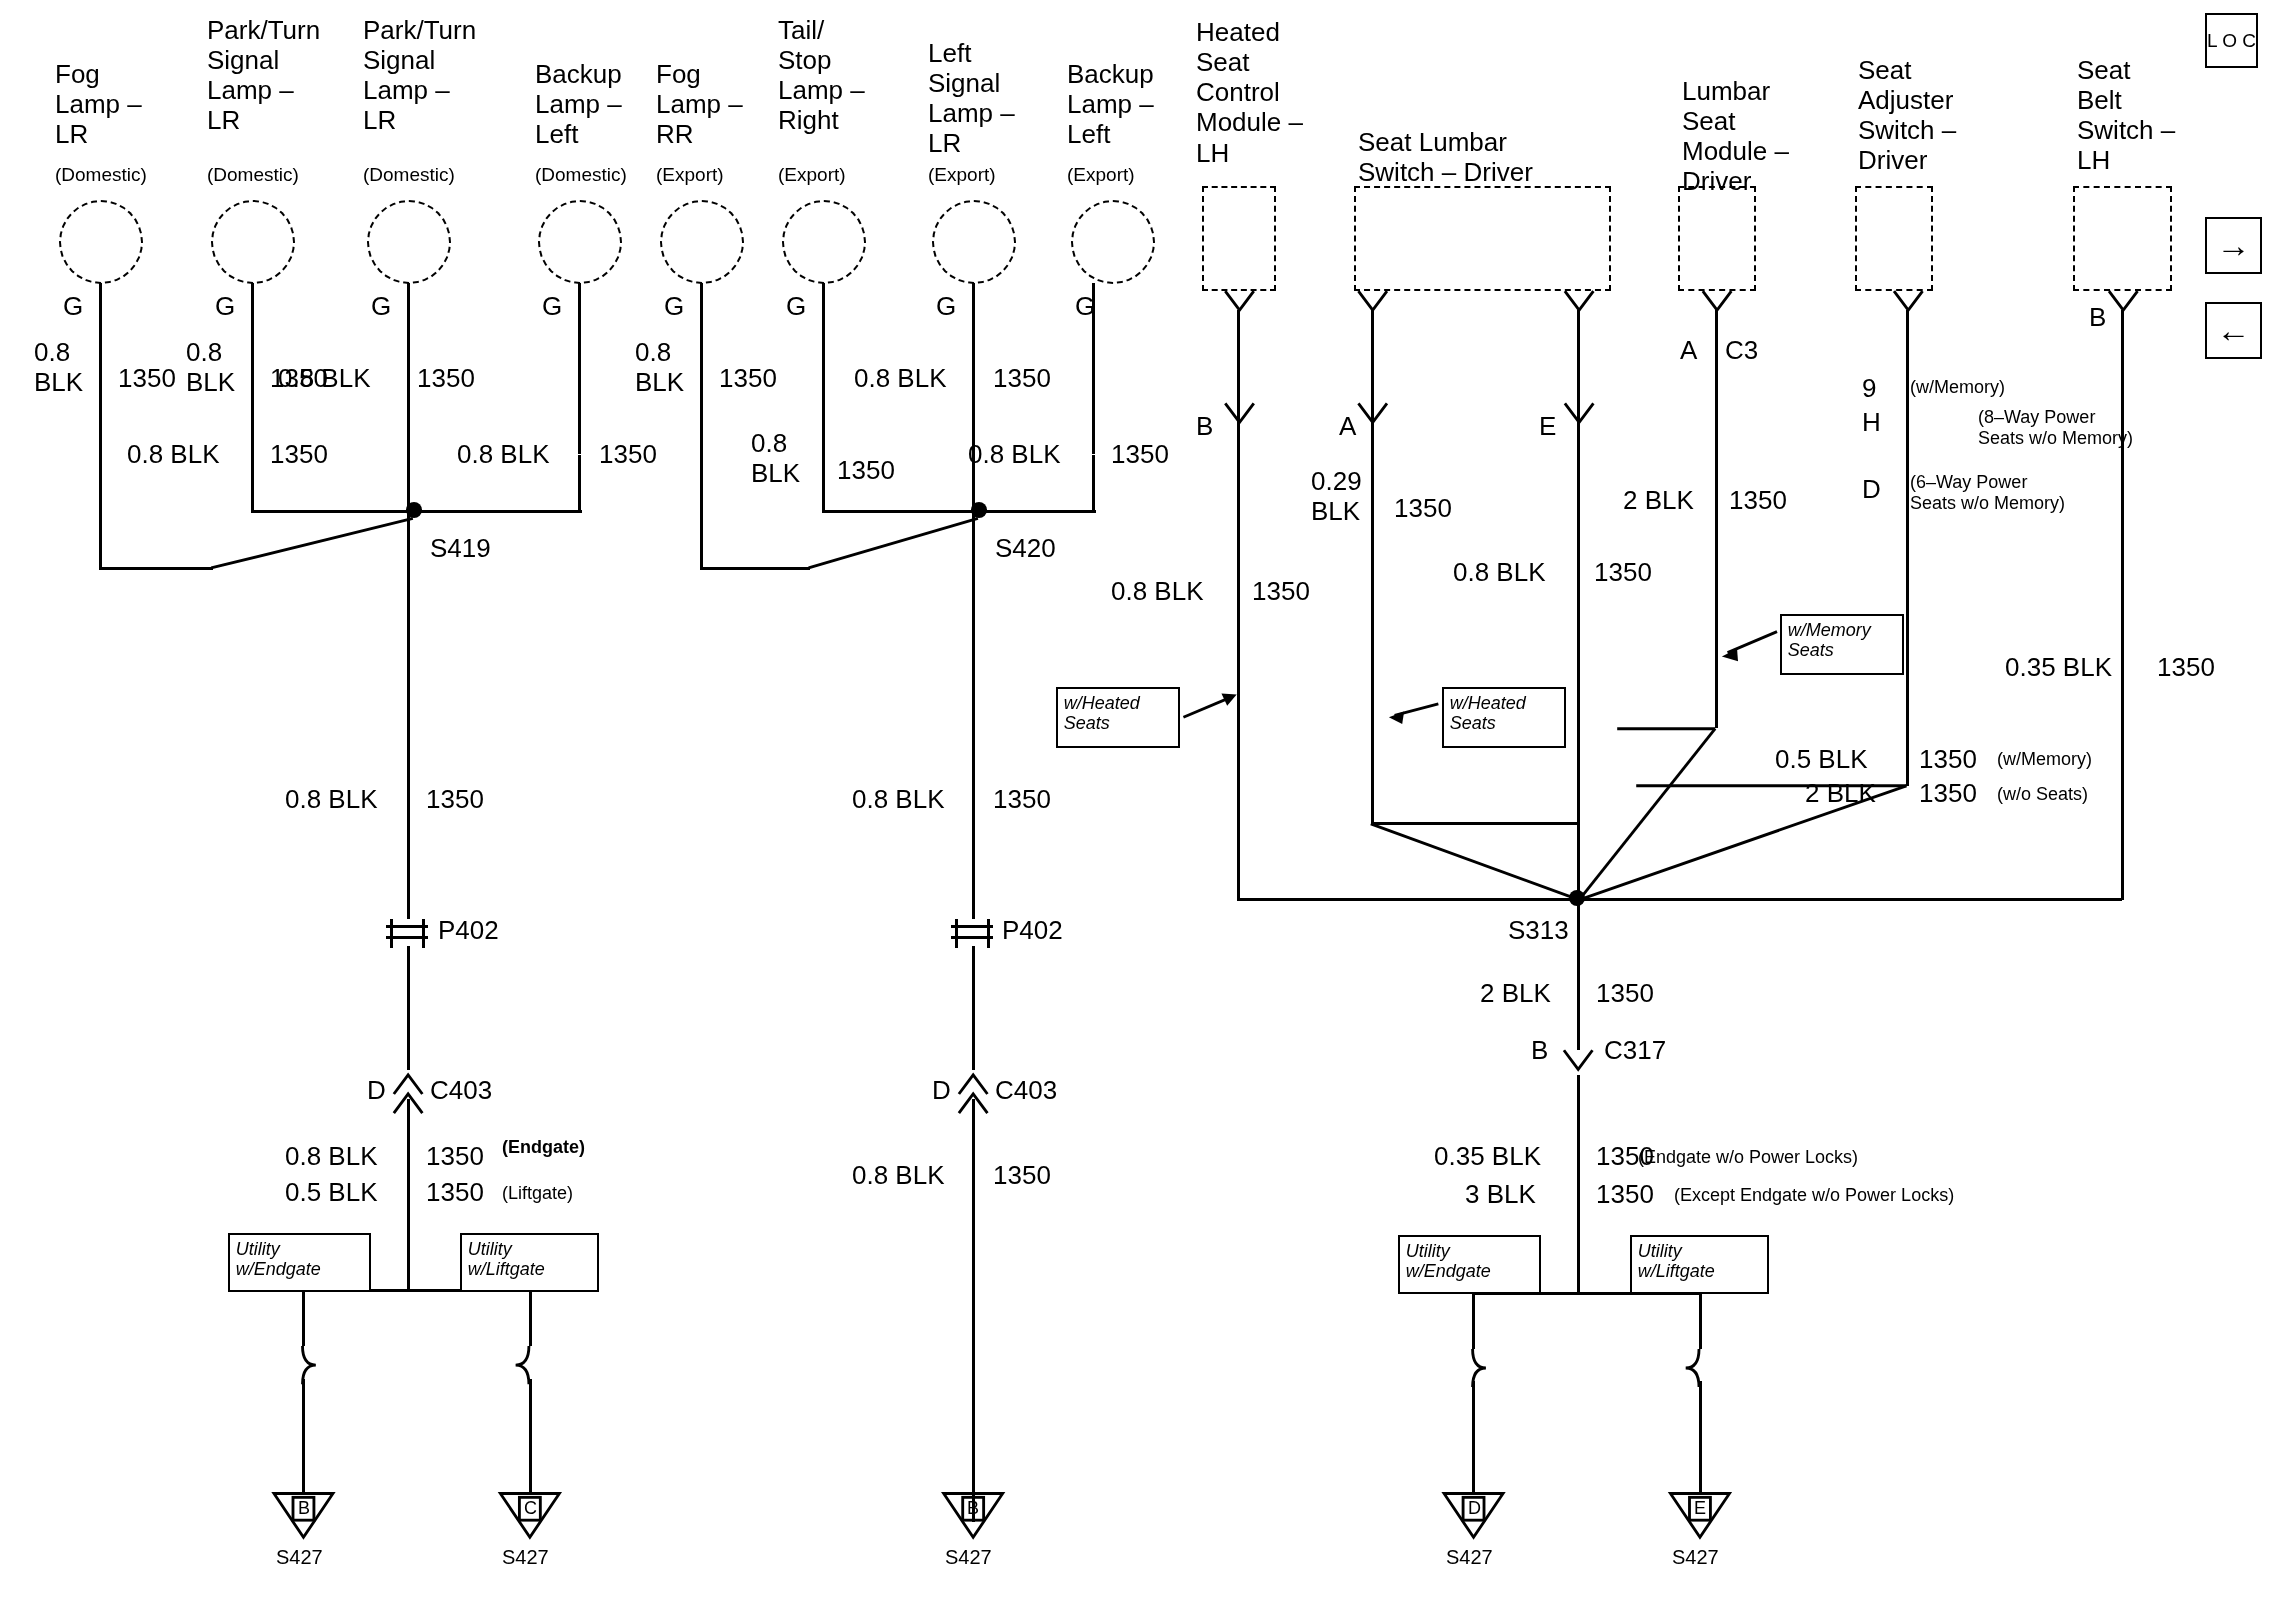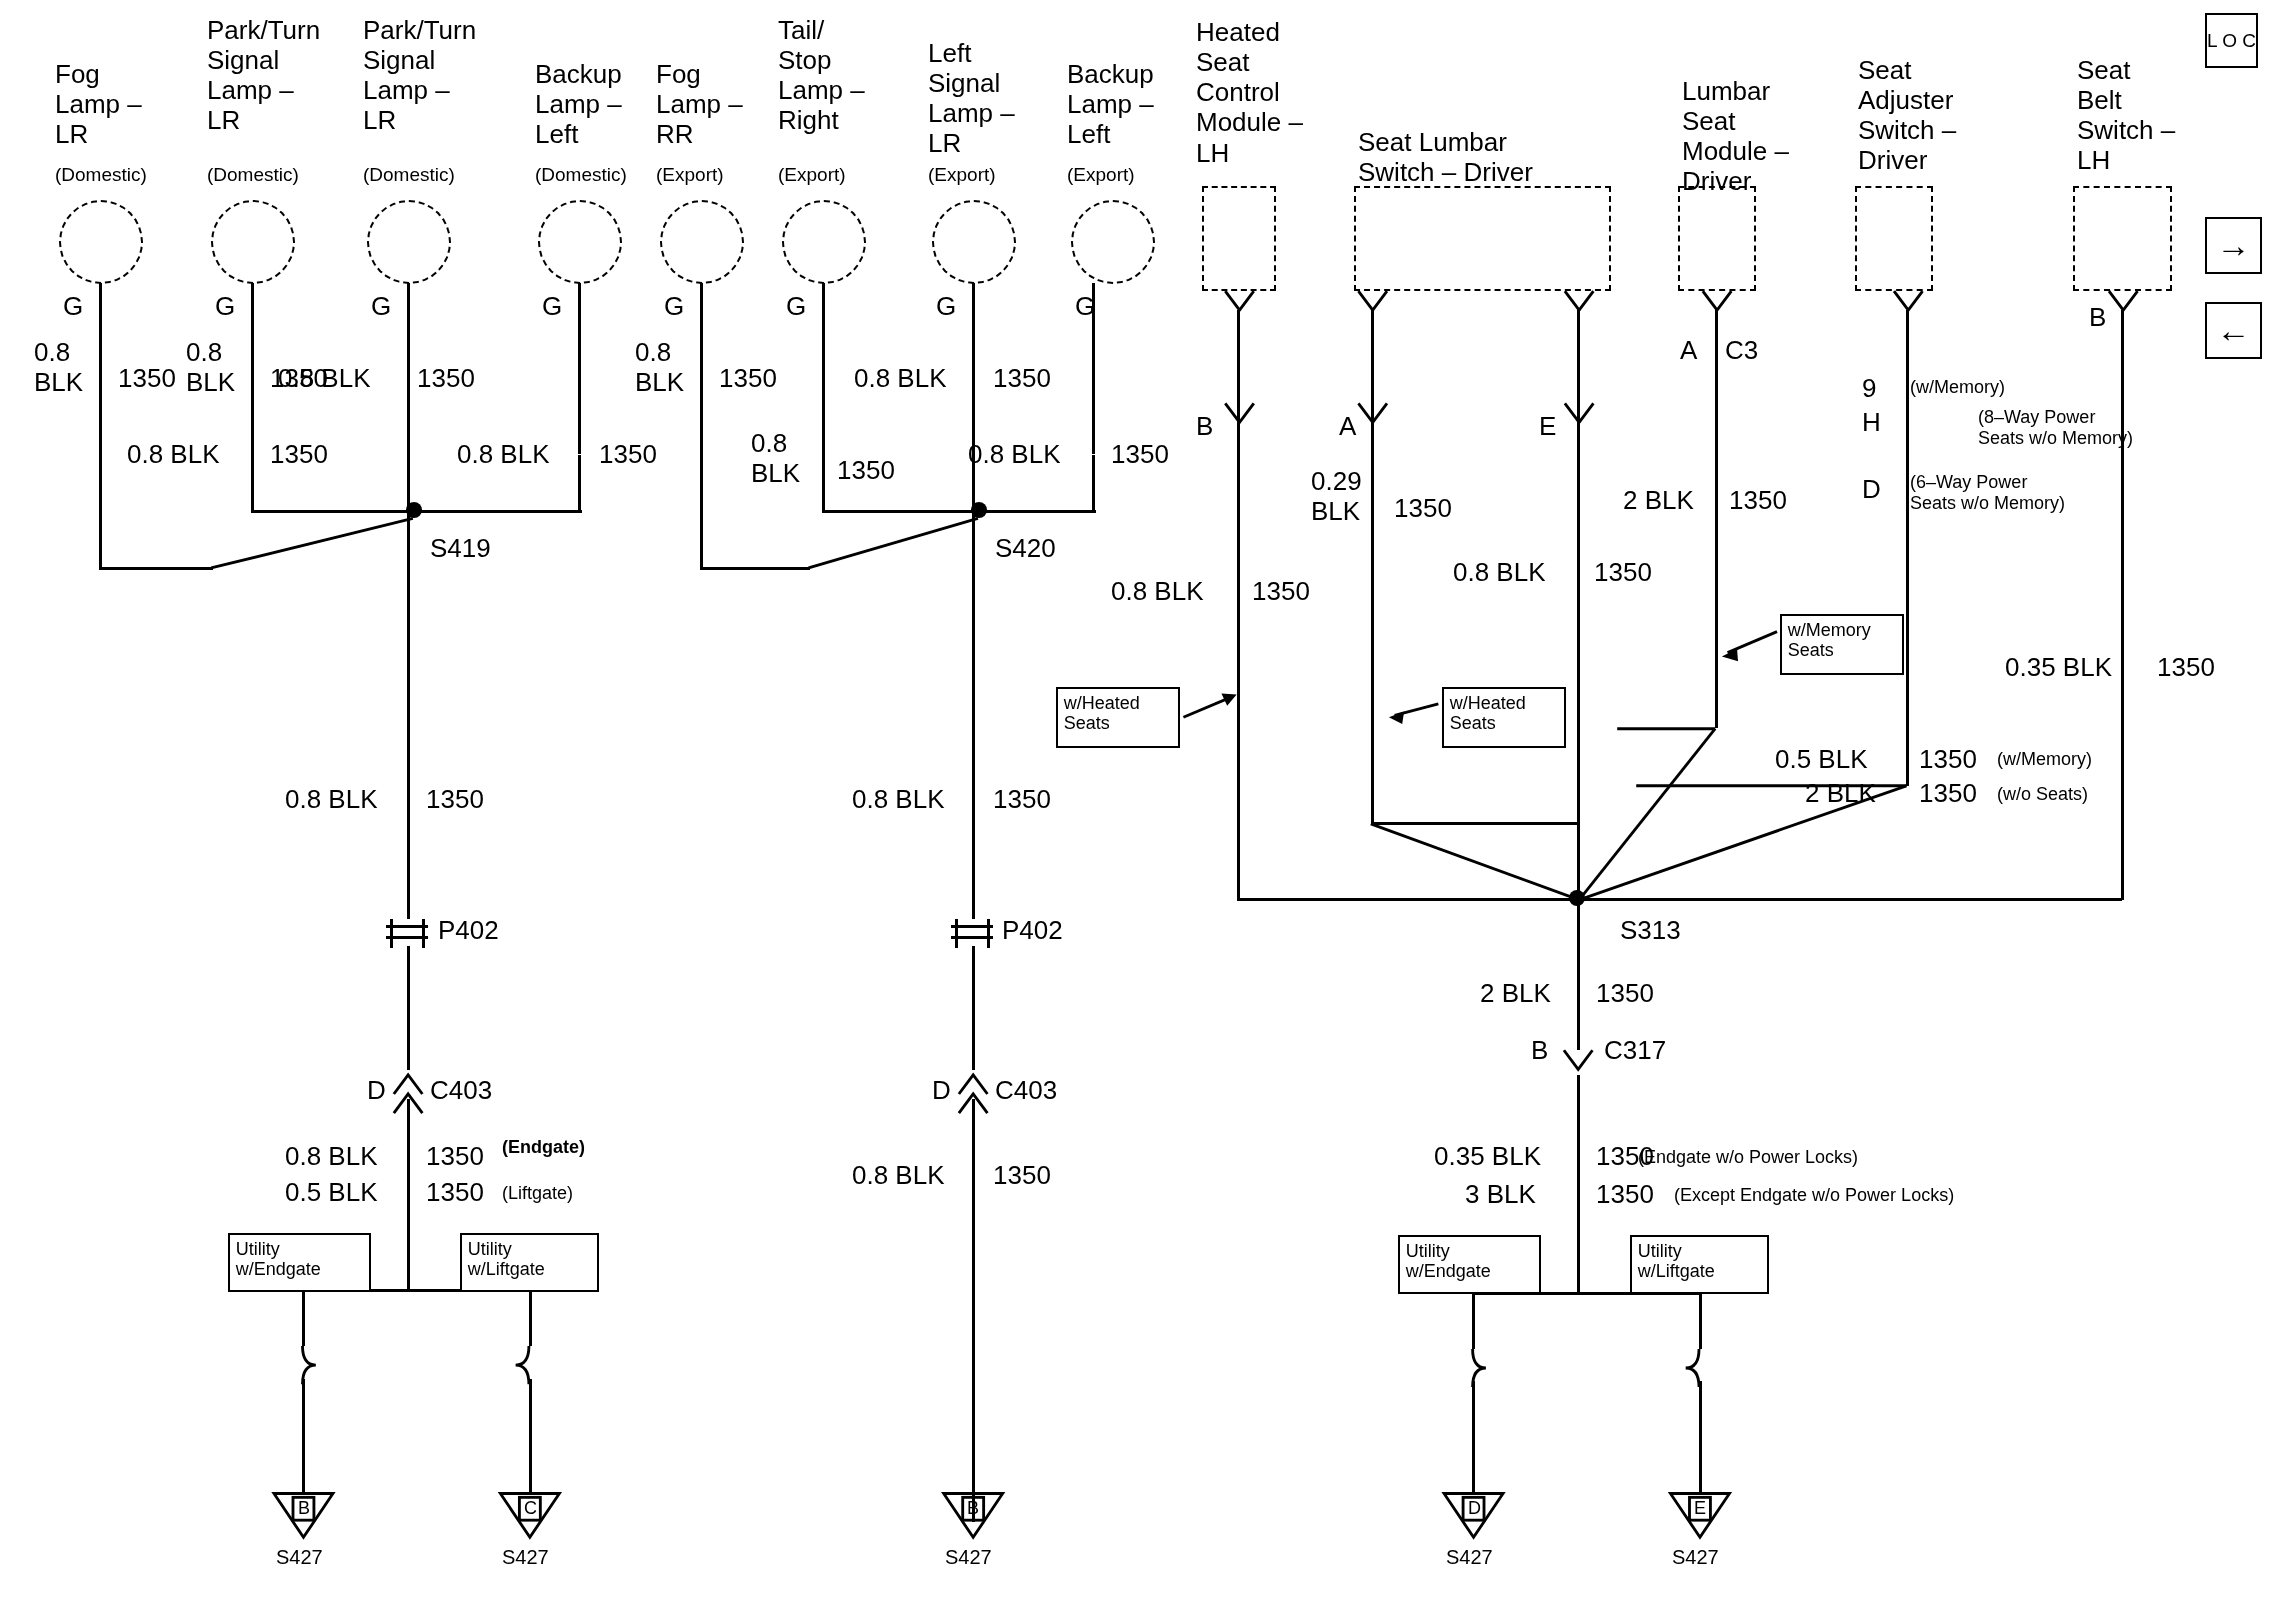--- a/index.html
+++ b/index.html
@@ -59,20 +59,21 @@
   }
   .notebox {
     position: absolute;
     border: 2.9px solid #000;
     box-sizing: border-box;
     font-size: 18px;
     line-height: 1.15;
     padding: 3.8px 5.7px;
     background: #fff;
     font-family: "Liberation Sans", sans-serif;
+    font-style: italic;
   }
   .btnbox {
     position: absolute;
     border: 2.9px solid #000;
     box-sizing: border-box;
     background: #fff;
     display: flex;
     align-items: center;
     justify-content: center;
     font-size: 28.5px;
@@ -328,21 +329,21 @@
   <div class="hline" style="left:1237px; top:898px; width:885px;"></div>
   <div class="hline" style="left:1371px; top:822px; width:209px;"></div>
   <svg style="left:0; top:0; width:2285px; height:1602px;" viewBox="0 0 2402 1684" width="2285" height="1602">
     <line x1="1441" y1="866" x2="1660" y2="946" stroke="#000" stroke-width="3"></line>
     <line x1="1803" y1="766" x2="1660" y2="946" stroke="#000" stroke-width="3"></line>
     <line x1="2004" y1="826" x2="1660" y2="946" stroke="#000" stroke-width="3"></line>
     <line x1="1700" y1="766" x2="1803" y2="766" stroke="#000" stroke-width="3"></line>
     <line x1="1720" y1="826" x2="2004" y2="826" stroke="#000" stroke-width="3"></line>
   </svg>
   <div class="dot" style="left:1569px; top:890px;"></div>
-  <div class="lbl t-splice" style="left:1620px; top:915px;">S313</div>
+  <div class="lbl t-splice" style="left:1508px; top:915px;">S313</div>
 
   <div class="vline" style="left:1577px; top:898px; height:152px;"></div>
   <div class="vline" style="left:1577px; top:1075px; height:219px;"></div>
 
   <svg style="left:0; top:0; width:2285px; height:1602px;" viewBox="0 0 2402 1684" width="2285" height="1602">
     <polyline points="1644,1104 1659,1124 1674,1104" fill="none" stroke="#000" stroke-width="3"></polyline>
   </svg>
   <div class="lbl t-pin" style="left:1531px; top:1035px;">B</div>
   <div class="lbl t-pin" style="left:1604px; top:1035px;">C317</div>
 

